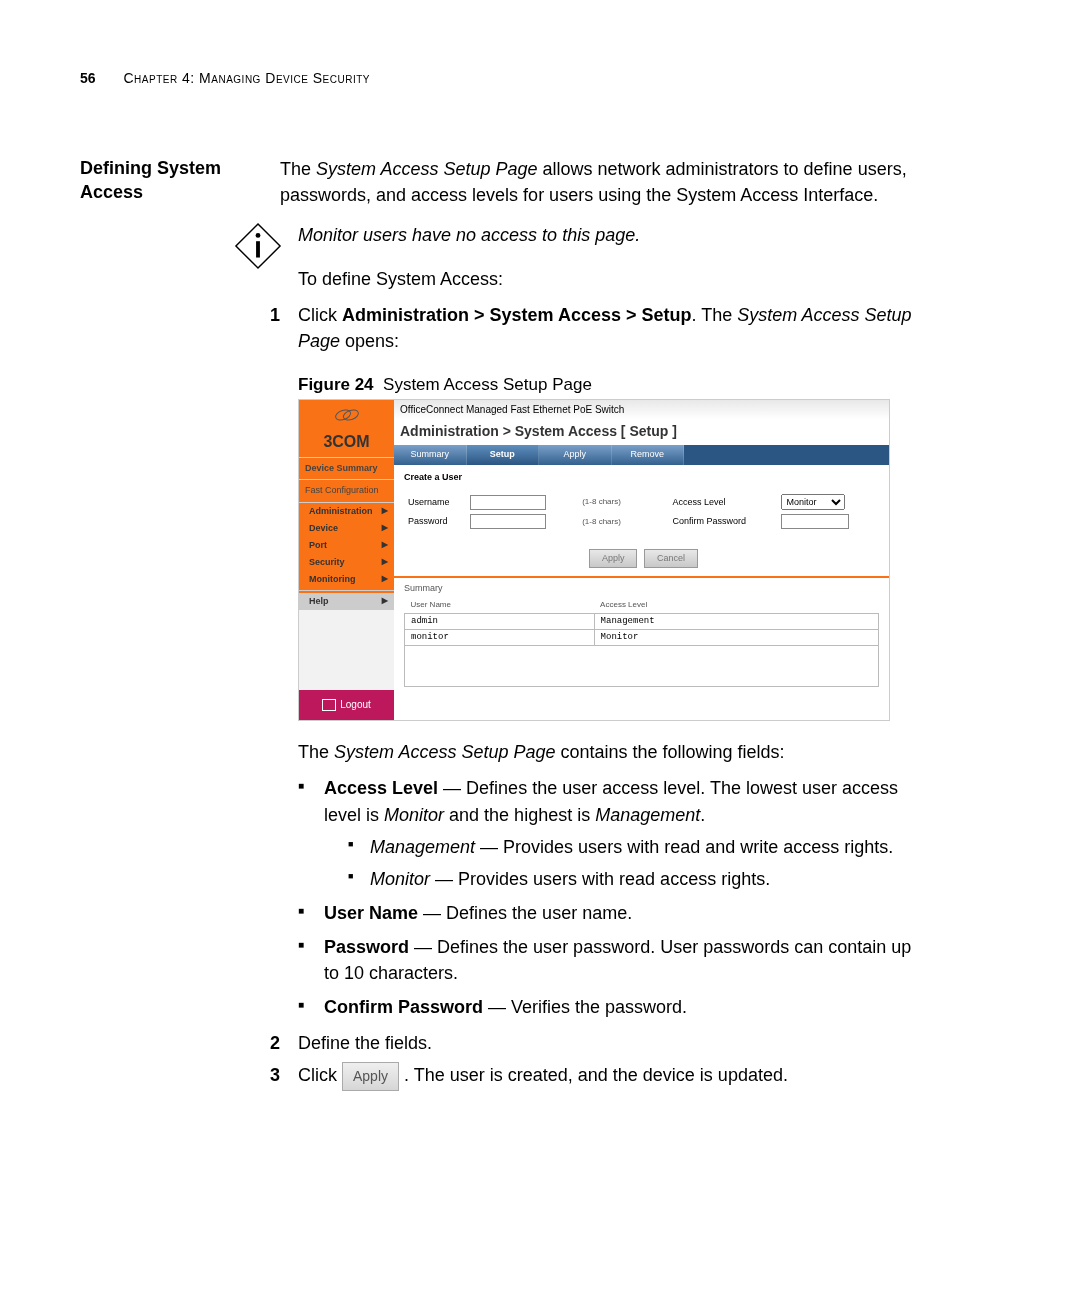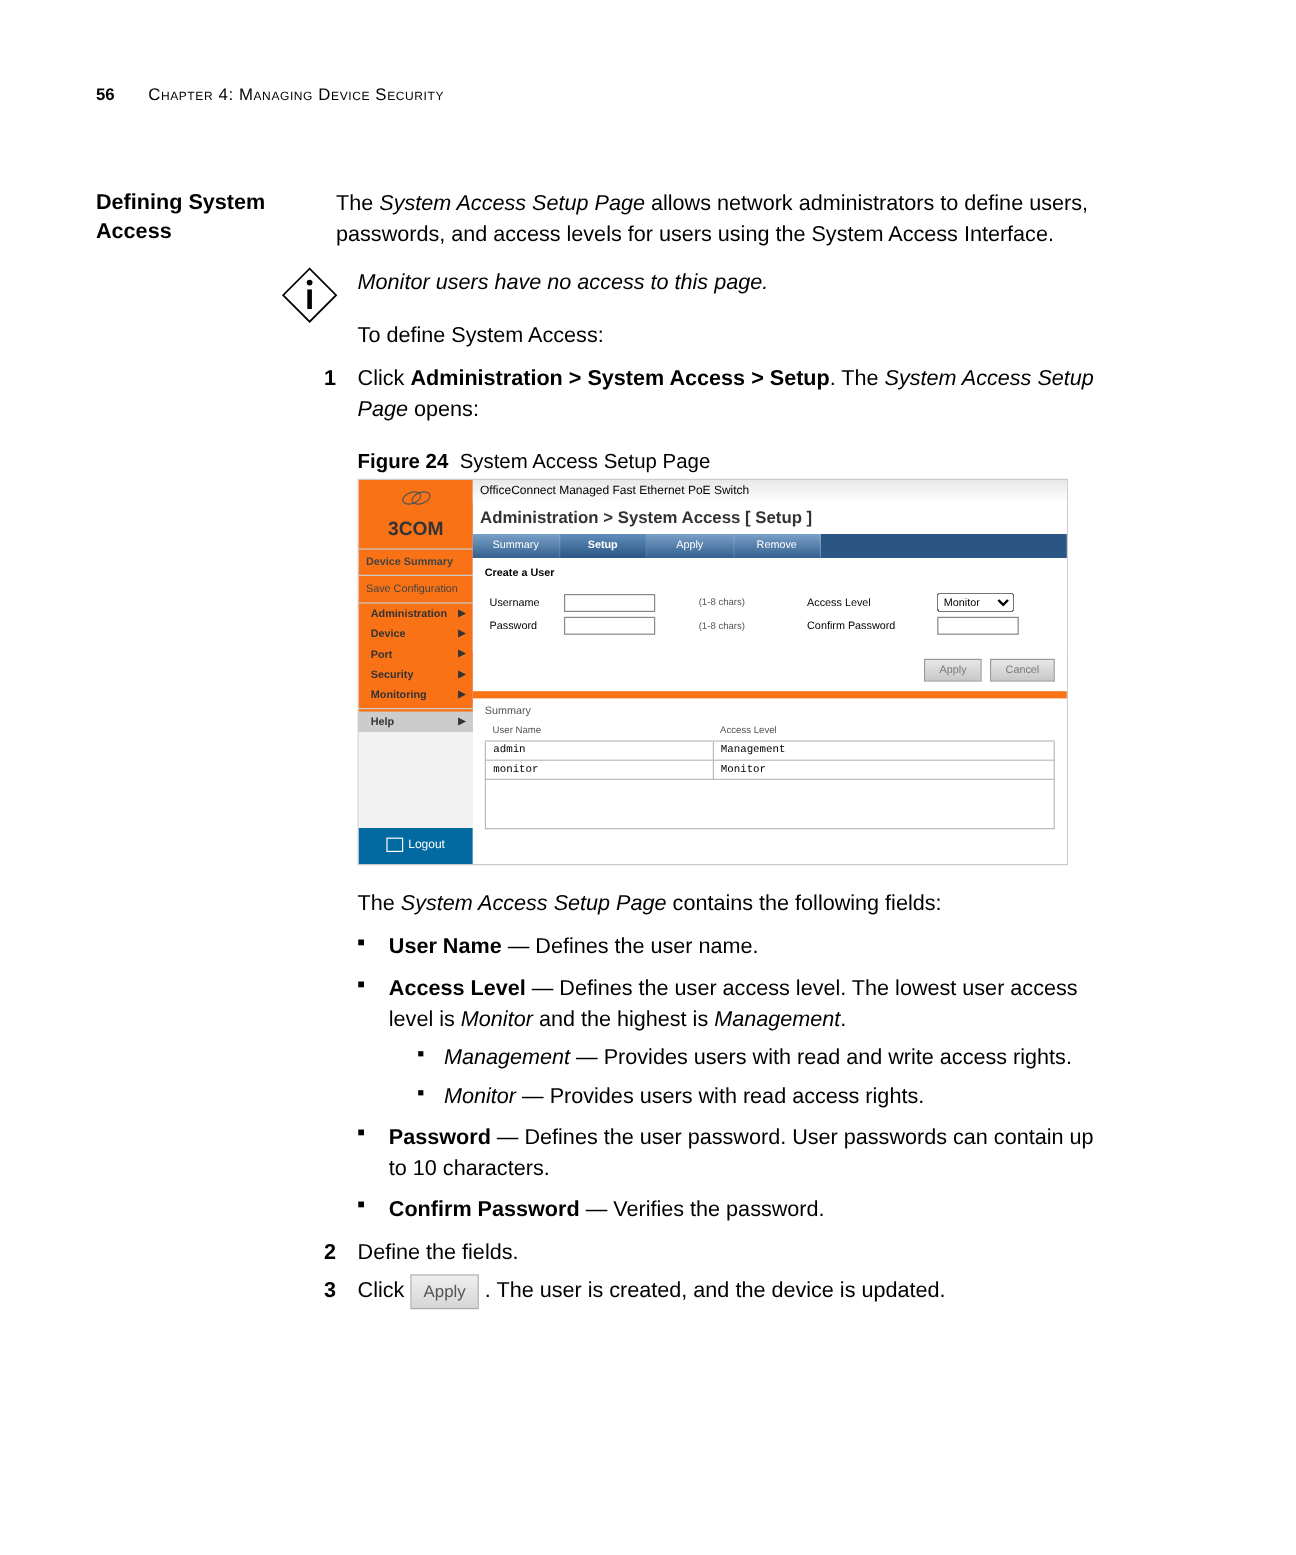--- a/index.html
+++ b/index.html
@@ -138,21 +138,21 @@
     border: none;
     border-top: 1px solid #ccc;
     margin: 2px 0;
   }
   .fig .sidebar-wrap {
     width:95px;
     background:#f2f2f2;
     position:relative;
   }
   .fig .sidebar-dark {
-    background:#0369a1;
+    background:#be185d;
     padding:8px 0;
     text-align:center;
     color:#fff;
     font-size:10px;
   }
   .fig .sidebar-dark .lo-icon {
     display:inline-block;
     width:12px;height:10px;
     border:1px solid #fff;
     margin-right:4px;
@@ -213,23 +213,23 @@
   .fig table.form td { padding:0 4px; vertical-align:middle; }
   .fig table.form td.lbl { width:54px; }
   .fig input[type="text"], .fig input[type="password"] {
     width:70px; height:13px; border:1px solid #888; font-size:9px; padding:0 2px;
   }
   .fig .hint { font-size:8px; color:#555; }
   .fig select.sel {
     height:16px; font-size:9px; width:64px;
   }
   .fig .btn-row {
-    text-align:right;
+    text-align:center;
     padding: 6px 10px 8px 10px;
-    border-bottom:6px solid #f97316;
+    border-bottom:2px solid #f97316;
   }
   .fig .btn3d {
     display:inline-block;
     padding:2px 12px;
     font-size:9px;
     border:1px solid #999;
     background:linear-gradient(#e8e8e8,#c8c8c8);
     color:#777;
     margin-left:4px;
   }
@@ -335,21 +335,21 @@
         <div class="sidebar-wrap">
           <div class="sidebar">
             <div class="logo">
               <svg viewBox="0 0 40 20">
                   <ellipse cx="14" cy="10" rx="12" ry="7" fill="none" stroke="#555" stroke-width="1.5" transform="rotate(-20 14 10)"></ellipse>
                   <ellipse cx="26" cy="10" rx="12" ry="7" fill="none" stroke="#555" stroke-width="1.5" transform="rotate(-20 26 10)"></ellipse>
                 </svg>
             </div>
             <div class="brand">3COM</div>
             <div class="group">Device Summary</div>
-            <div class="group" style="font-weight:normal">Save Configuration</div>
+            <div class="group" style="font-weight:normal">Fast Configuration</div>
             <div class="item bold">
                 <span>Administration</span>
                 <span class="tri">▶</span>
               </div>
             <div class="item bold">
                 <span>Device</span>
                 <span class="tri">▶</span>
               </div>
             <div class="item bold">
                 <span>Port</span>
@@ -445,28 +445,28 @@
         </div>
       </div>
     </div>
 
     <div style="height:18px"></div>
     <div>
       <span>The </span><em>System Access Setup Page</em><span> contains the following fields:</span>
     </div>
 
     <ul class="sq">
-      <li><b>User Name</b><span> — Defines the user name.</span></li>
       <li>
         <b>Access Level</b><span> — Defines the user access level. The lowest user access level is </span><em>Monitor</em><span> and the highest is </span><em>Management</em><span>.</span>
         <ul class="sq2">
           <li><em>Management</em><span> — Provides users with read and write access rights.</span></li>
           <li><em>Monitor</em><span> — Provides users with read access rights.</span></li>
         </ul>
       </li>
+      <li><b>User Name</b><span> — Defines the user name.</span></li>
       <li><b>Password</b><span> — Defines the user password. User passwords can contain up to 10 characters.</span></li>
       <li><b>Confirm Password</b><span> — Verifies the password.</span></li>
     </ul>
 
     <ol class="steps" style="margin-left:-28px">
       <li><span class="num">2</span><span>Define the fields.</span></li>
       <li><span class="num">3</span><span>Click </span><span class="apply-inline">Apply</span><span> . The user is created, and the device is updated.</span></li>
     </ol>
   </div>
 </div>

